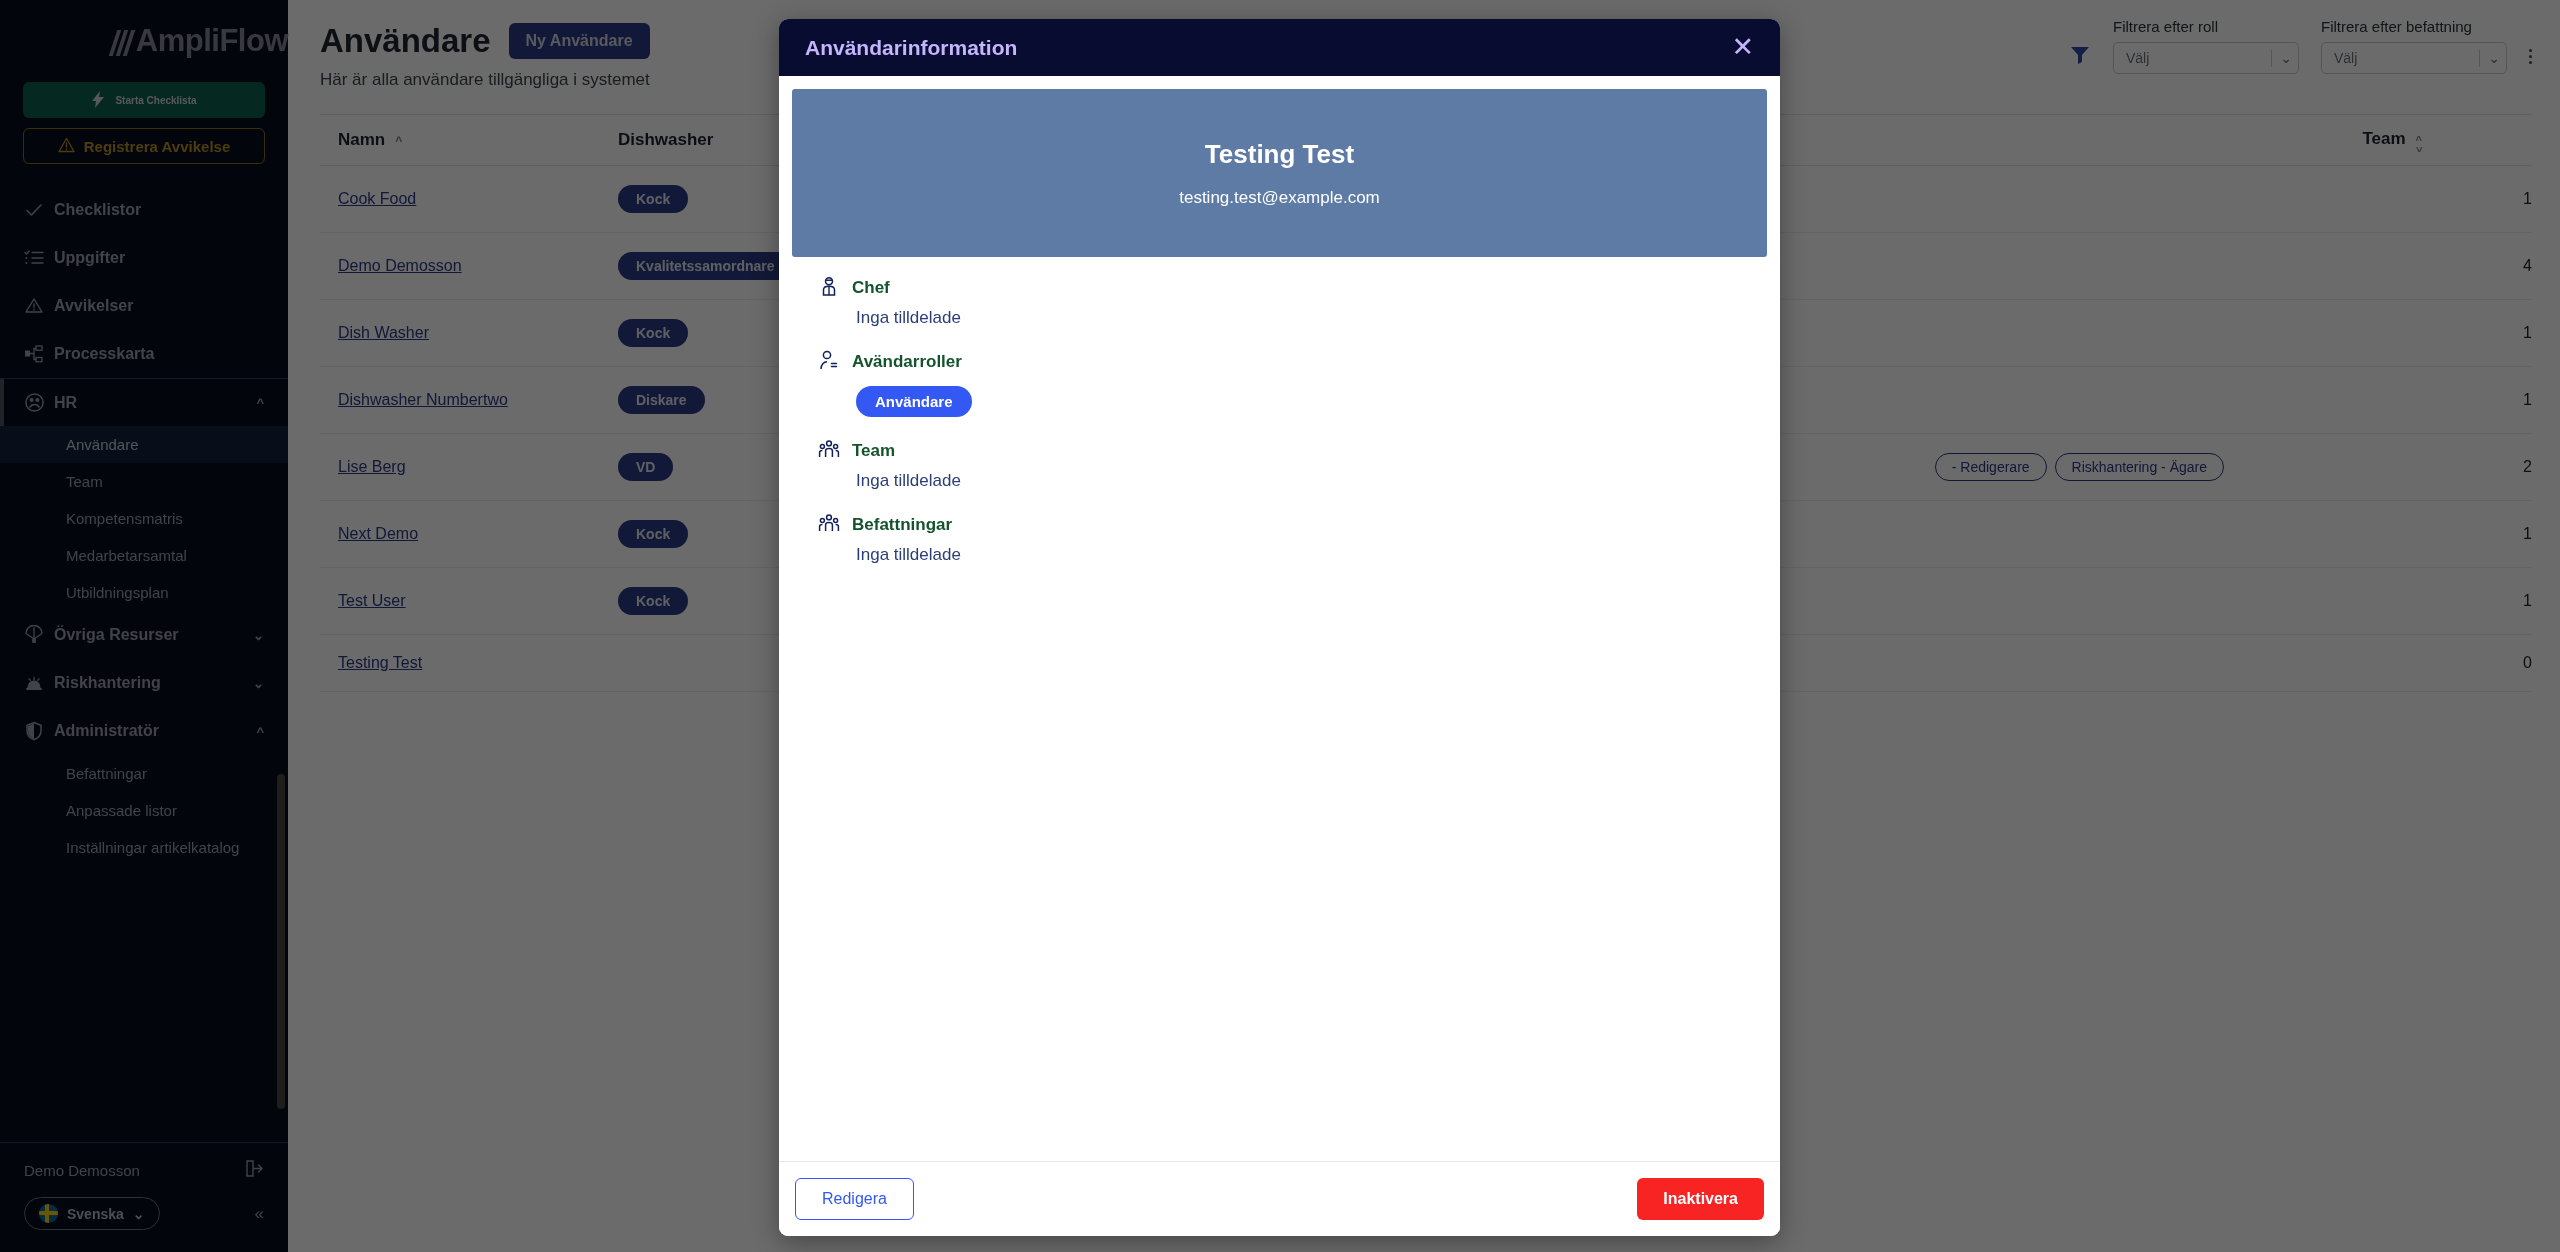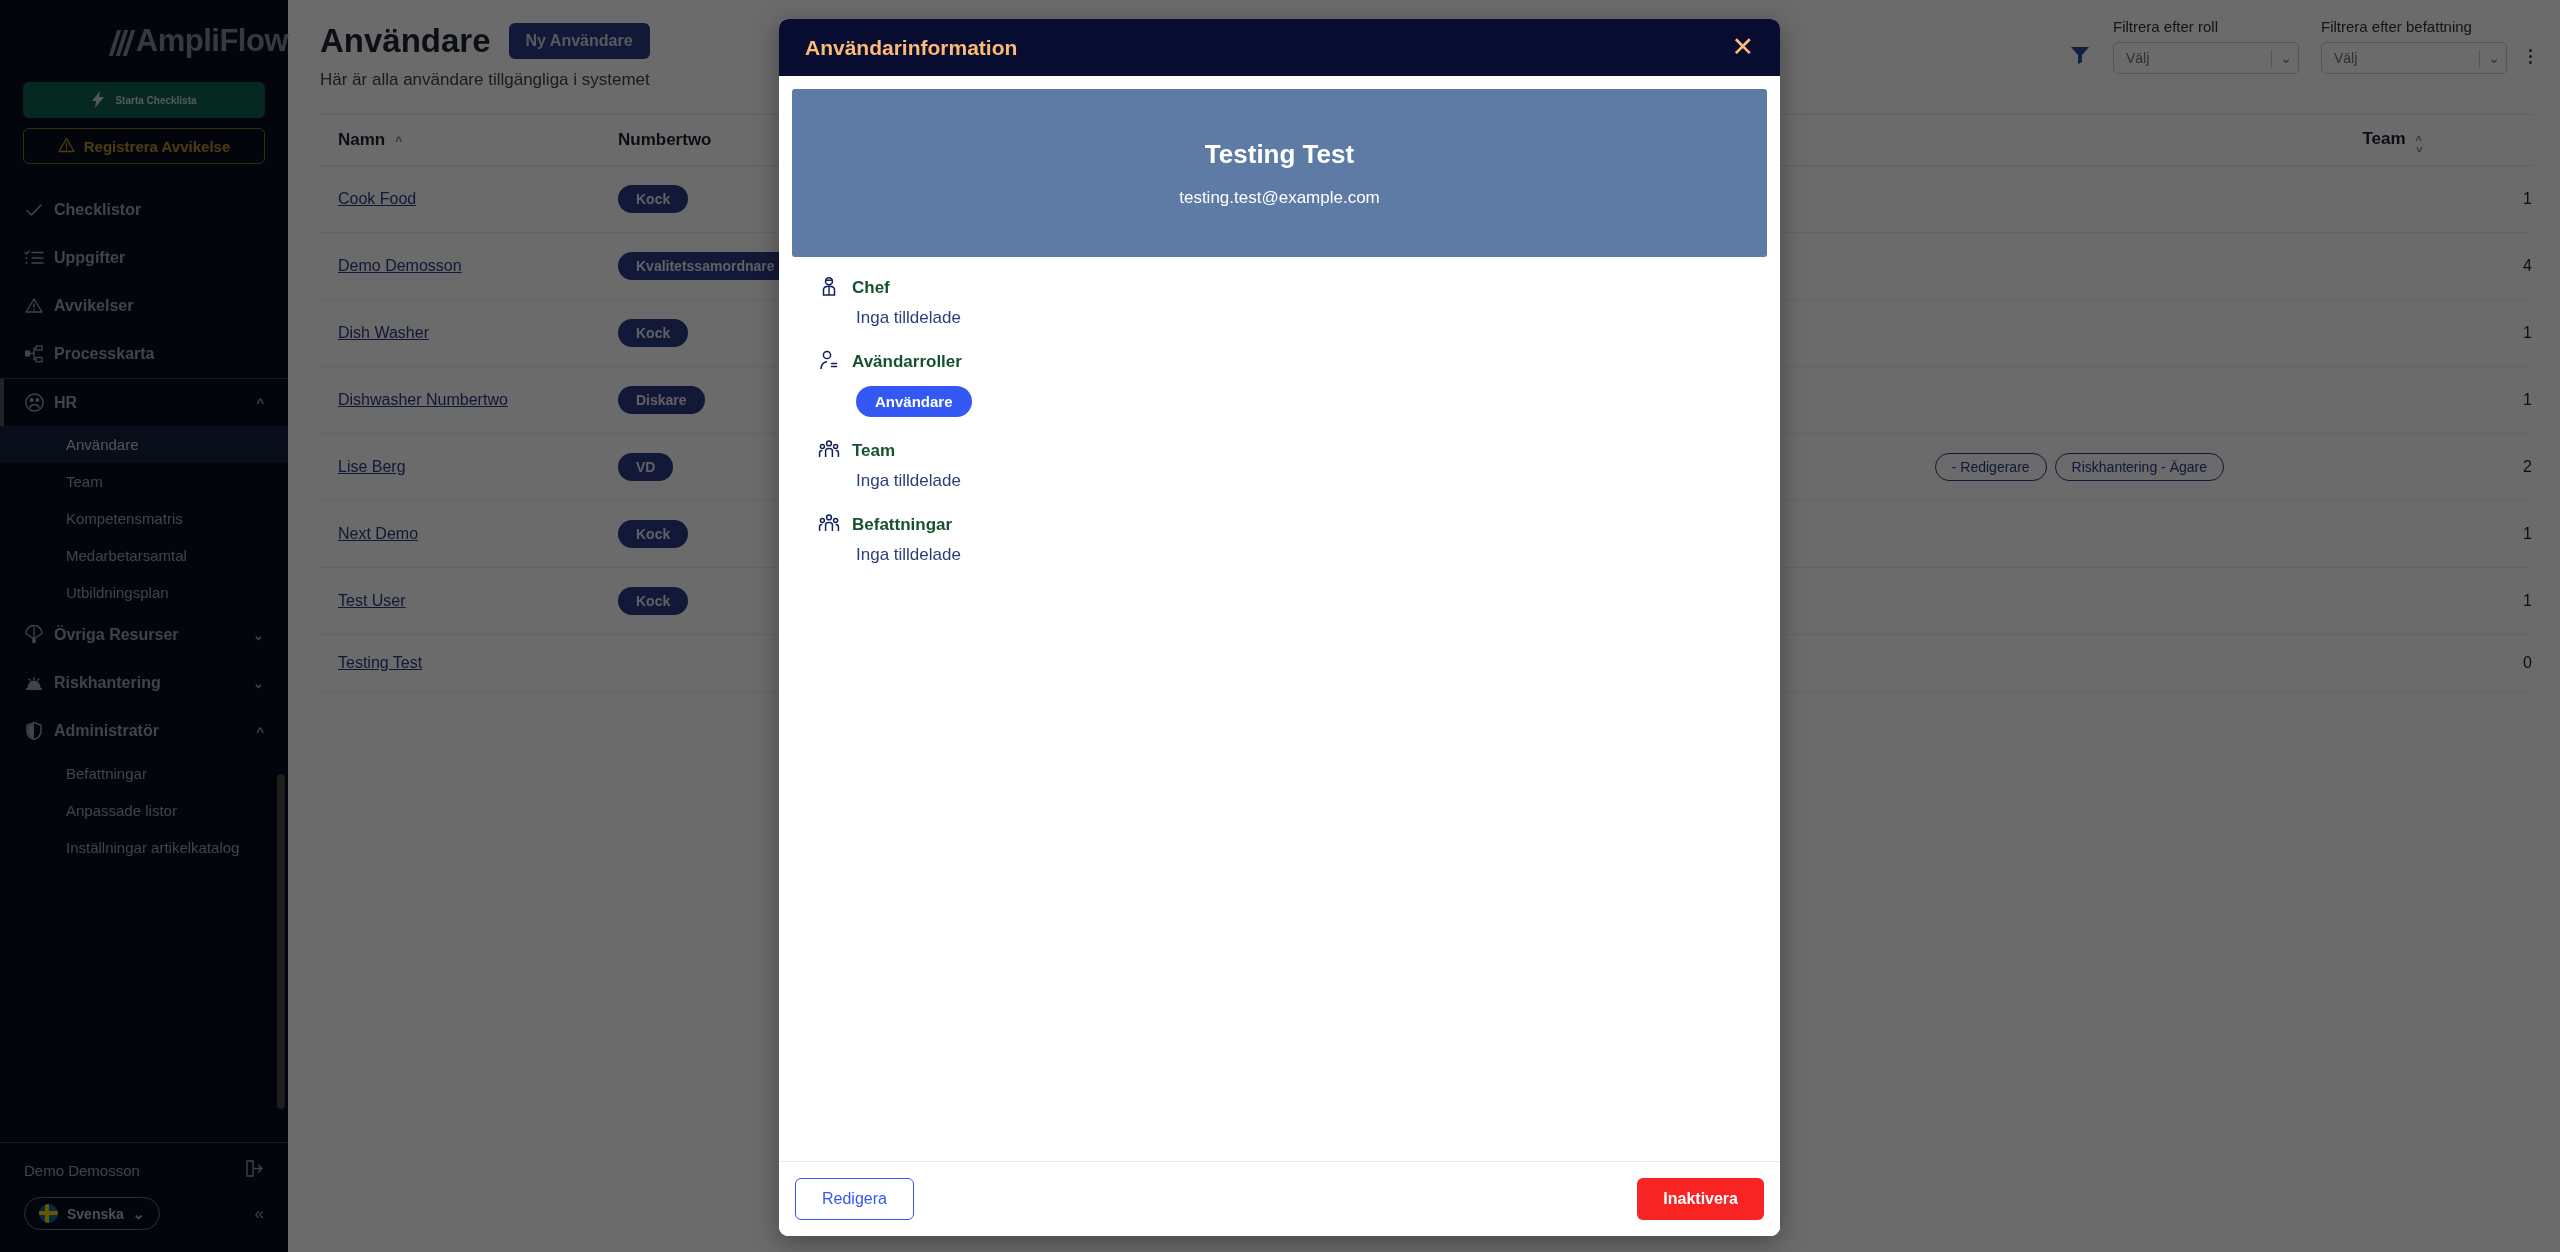--- a/index.html
+++ b/index.html
@@ -150,21 +150,21 @@
   #overlay {
     position: absolute; inset: 0; background: rgba(0,0,0,0.58); z-index: 10;
   }
   #modal {
     position: absolute; left: 779px; top: 19px; width: 1001px; height: 1217px;
     background: #ffffff; border-radius: 9px; overflow: hidden;
     display: flex; flex-direction: column; z-index: 20;
     box-shadow: 0 6px 26px rgba(0,0,0,.35);
   }
   .modal-head {
-    height: 57px; background: #080c30; color: #fdba74;
+    height: 57px; background: #080c30; color: #c4b5fd;
     display: flex; align-items: center; justify-content: space-between;
     padding: 0 26px 0 26px; flex: 0 0 57px;
   }
   .modal-title { font-size: 21px; font-weight: 600; }
   .modal-close { font-size: 27px; line-height: 1; cursor: pointer; font-weight: 400; }
   .modal-body { flex: 1; overflow: hidden; padding: 13px 13px 0 13px; background:#fff; }
   .hero {
     height: 168px; background: #5d7ba5; border-radius: 3px;
     display: flex; flex-direction: column; align-items: center; justify-content: center;
     color: #ffffff;
@@ -411,21 +411,21 @@
         </span>
     </div>
 
     <table class="users">
       <thead>
         <tr>
           <th style="width:280px">
             <span>Namn</span><span class="sort-caret">^</span>
           </th>
           <th style="width:340px">
-            <span>Numbertwo</span>
+            <span>Dishwasher</span>
           </th>
           <th></th>
           <th class="th-team" style="width:300px">
             <span>Team</span><span class="sort-caret2">^<span style="transform:rotate(180deg)">^</span></span>
           </th>
         </tr>
       </thead>
       <tbody>
           <tr>
             <td><span class="uname">Cook Food</span></td>

